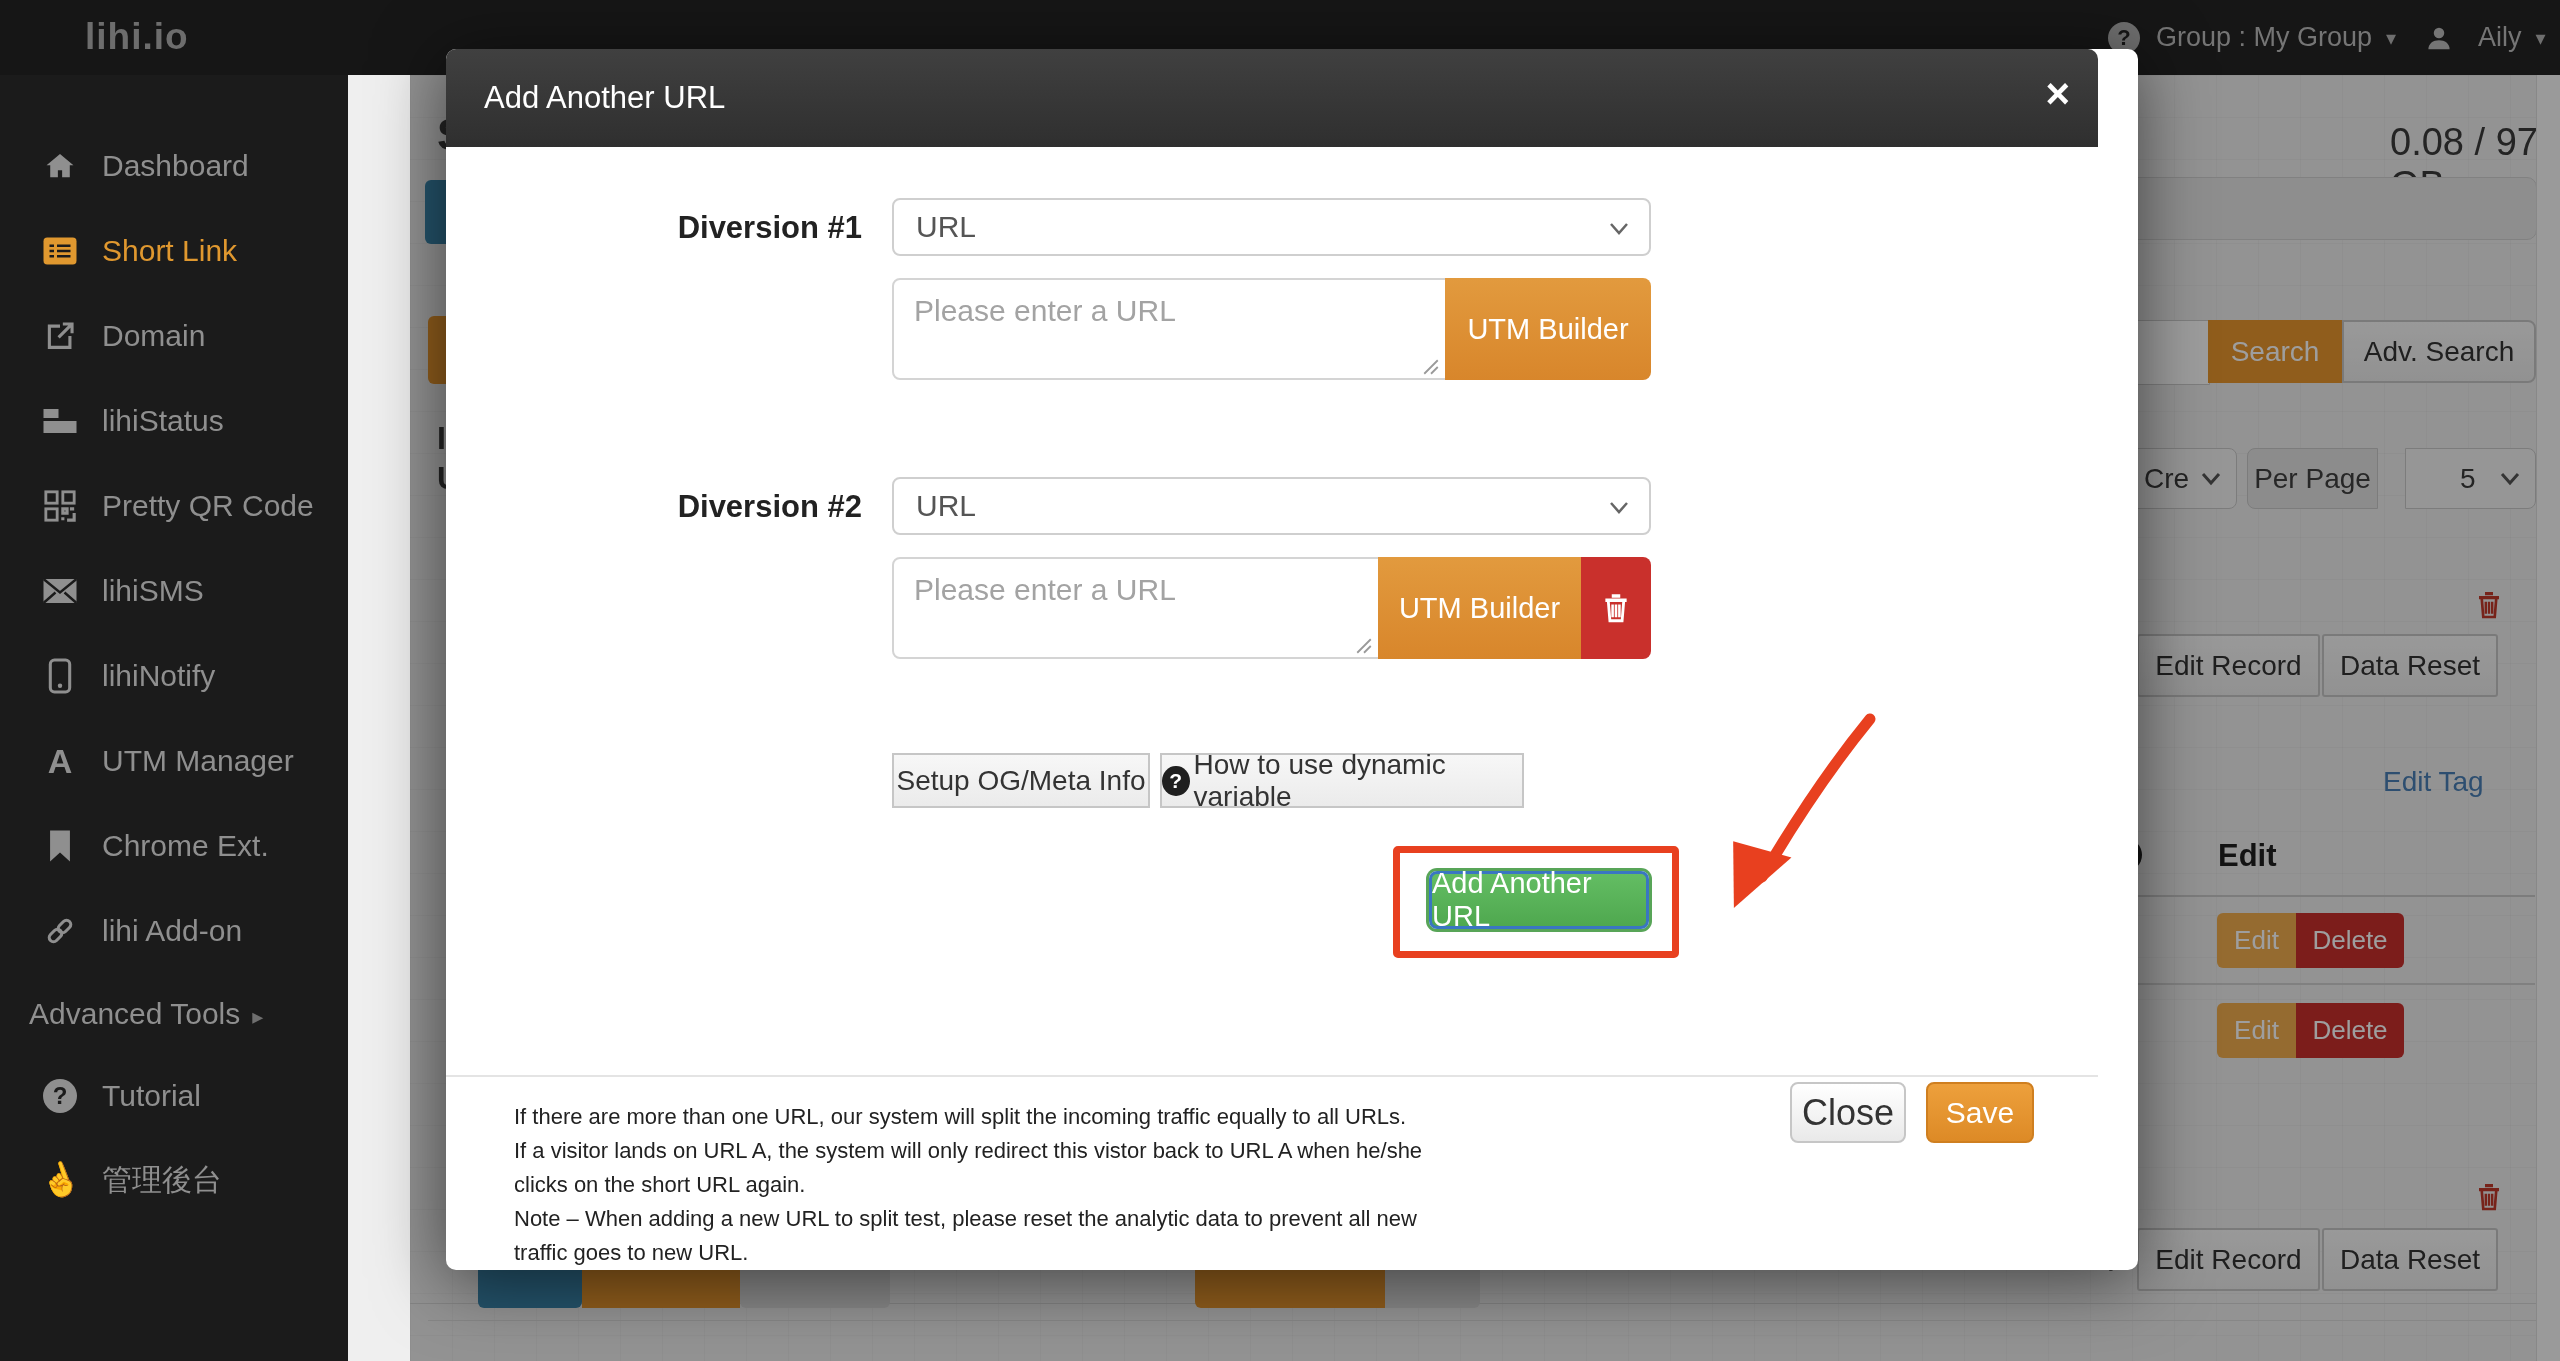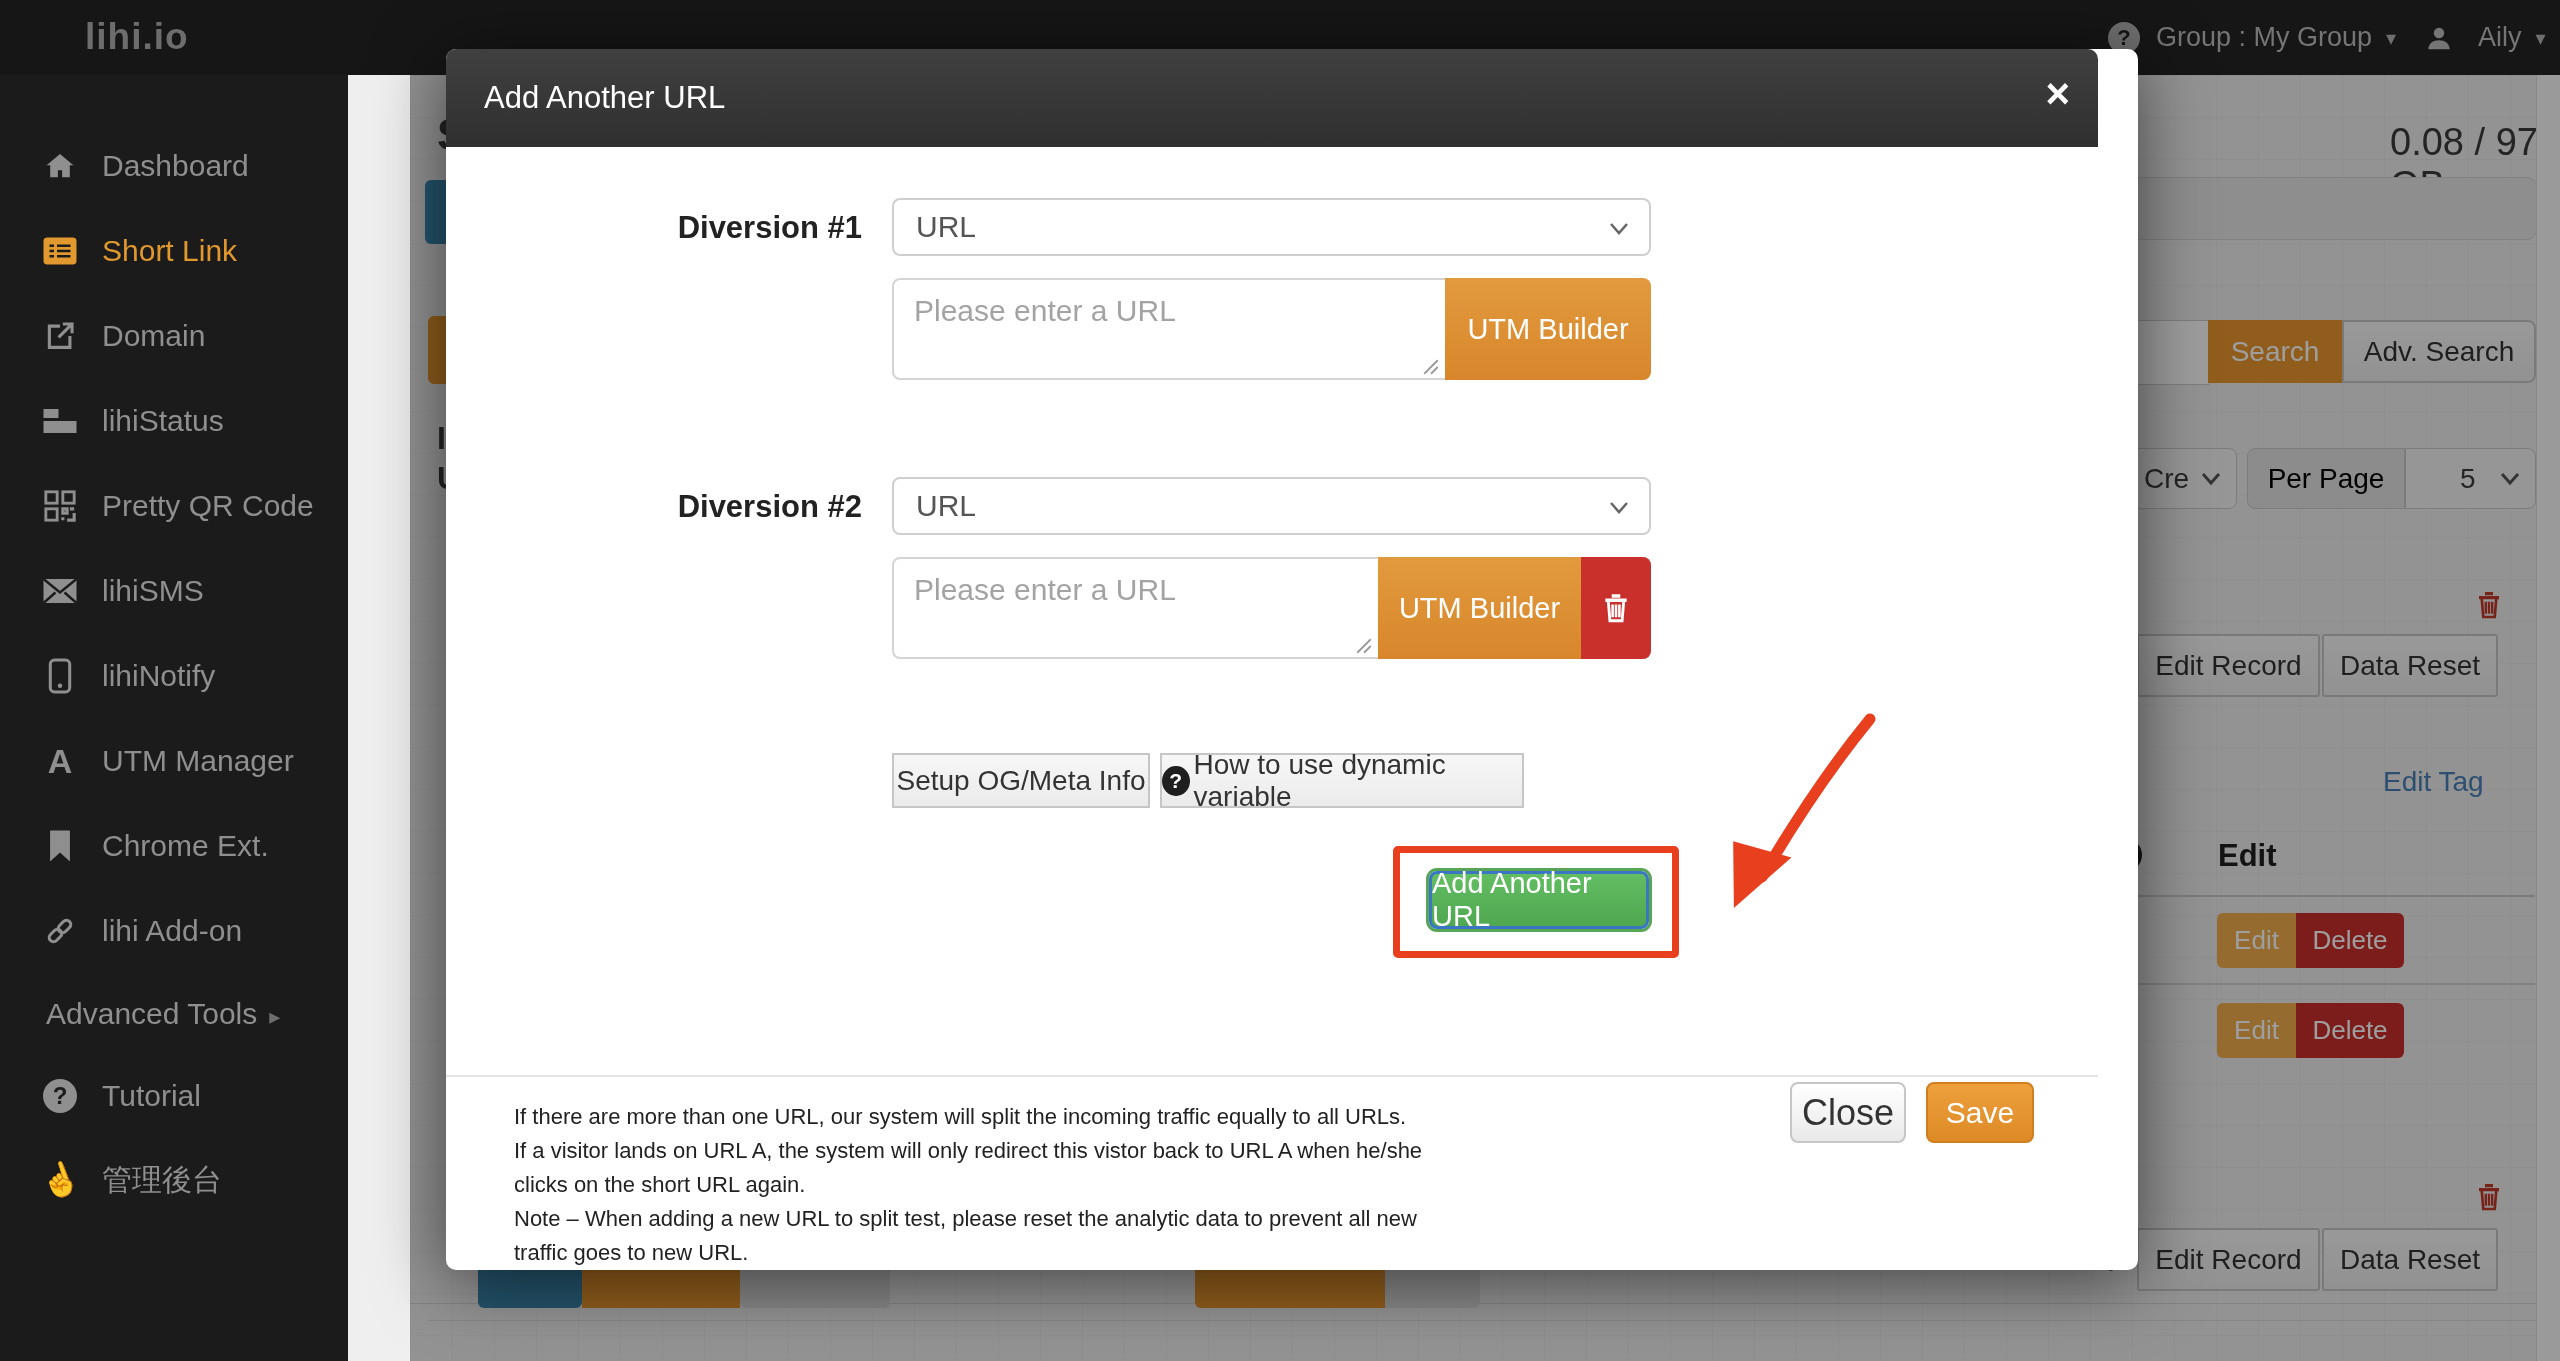--- a/index.html
+++ b/index.html
@@ -17,21 +17,21 @@
   .caret{font-size:20px;color:#6f6f6f;margin-left:14px;}
 
   
   .sidebar{left:0;top:75px;width:348px;height:1286px;background:#1b1b1b;z-index:3;}
   .side-item{left:0;width:410px;height:84px;display:flex;align-items:center;color:#8f8f8f;
              font-size:30px;cursor:pointer;}
   .side-item .ic{position:absolute;left:42px;width:36px;height:36px;display:flex;
                  align-items:center;justify-content:center;}
   .side-item .lb{position:absolute;left:102px;white-space:nowrap;}
   .side-item.active{color:#e0982f;}
-  .side-section{left:46px;color:#8f8f8f;font-size:30px;}
+  .side-section{left:29px;color:#8f8f8f;font-size:30px;}
   .side-section .ar{color:#6f6f6f;font-size:22px;margin-left:12px;}
   svg.icn{display:block;}
 
   
   .content{left:410px;top:75px;width:2150px;height:1286px;z-index:1;
      background-color:#eeeeee;
      background-image:linear-gradient(rgba(0,0,0,.032) 1px,transparent 1px),
                       linear-gradient(90deg,rgba(0,0,0,.032) 1px,transparent 1px);
      background-size:42px 42px;}
   .backdrop{left:410px;top:75px;width:2150px;height:1286px;background:rgba(0,0,0,.38);z-index:2;}
@@ -96,22 +96,22 @@
 
     <div class="abs" style="left:1680px;top:373px;width:22px;height:61px;background:#fdfdfd;border:1px solid #ccc;"></div>
     <div class="abs" style="left:1705px;top:373px;width:122px;height:61px;background:#f3f3f3;border:1px solid #c8c8c8;
                 border-radius:8px;display:flex;align-items:center;padding-left:28px;box-sizing:border-box;
                 font-size:28px;color:#3a3a3a;">
       <span>Cre</span>
       <svg class="abs" style="right:14px;top:22px;" width="22" height="16" viewBox="0 0 22 16">
           <path d="M3 3l8 9 8-9" fill="none" stroke="#555" stroke-width="3"></path>
         </svg>
     </div>
-    <div class="abs btn" style="left:1837px;top:373px;width:158px;height:61px;background:#e2e2e2;border:1px solid #c8c8c8;
-                border-radius:8px 0 0 8px;font-size:28px;color:#000000;">Per Page</div>
+    <div class="abs btn" style="left:1837px;top:373px;width:131px;height:61px;background:#e2e2e2;border:1px solid #c8c8c8;
+                border-radius:8px 0 0 8px;font-size:28px;color:#404040;">Per Page</div>
     <div class="abs" style="left:1995px;top:373px;width:131px;height:61px;background:#f3f3f3;border:1px solid #c8c8c8;
                 border-radius:0 8px 8px 0;display:flex;align-items:center;padding-left:54px;
                 box-sizing:border-box;font-size:28px;color:#3a3a3a;">
       <span>5</span>
       <svg class="abs" style="right:14px;top:22px;" width="22" height="16" viewBox="0 0 22 16">
           <path d="M3 3l8 9 8-9" fill="none" stroke="#555" stroke-width="3"></path>
         </svg>
     </div>
 
     <svg class="abs" style="left:2063px;top:508px;" width="32" height="44" viewBox="0 0 24 24" fill="none" stroke="#c0392b">

